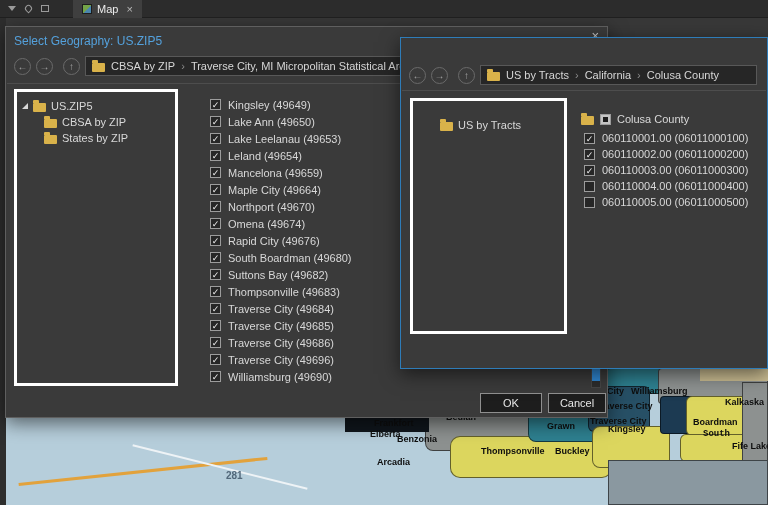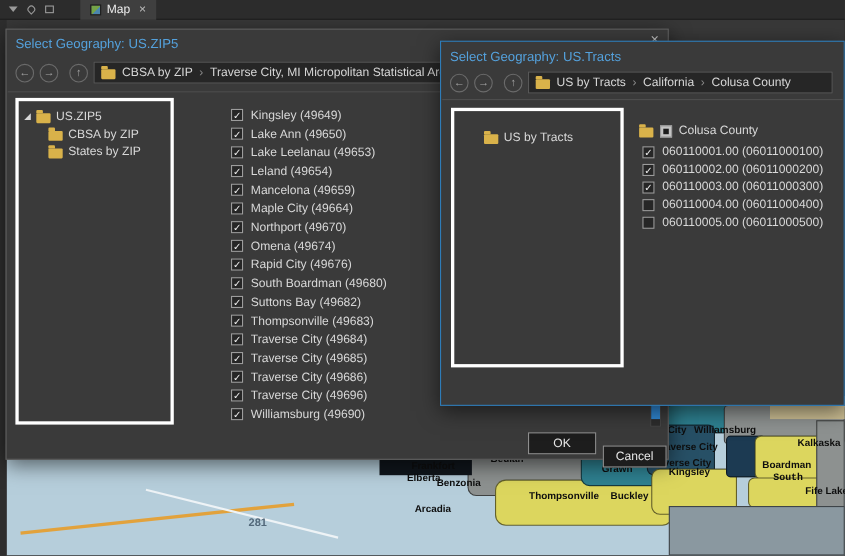--- a/index.html
+++ b/index.html
@@ -46,21 +46,21 @@
                white-space:nowrap; overflow:hidden; }
   .crumb { color:#d6d6d6; }
   .crumb-sep { color:#8c8c8c; }
   .sep-line { position:absolute; left:1px; right:1px; height:1px; background:#4d4d4d; }
 
   .folder { position:relative; width:13px; height:9px; background:#d9b24a; border-radius:1px; flex:none; margin-top:2px; }
   .folder::before { content:""; position:absolute; left:0; top:-3px; width:6px; height:3px;
                     background:#d9b24a; border-radius:1px 1px 0 0; }
 
   .white-panel { position:absolute; border:3px solid #ffffff; }
-  #dlg1 .white-panel { left:8px; top:62px; width:144px; height:297px; }
+  #dlg1 .white-panel { left:8px; top:62px; width:164px; height:297px; }
   #dlg2 .white-panel { left:9px; top:60px; width:157px; height:236px; }
   .tree { padding:6px 5px; font-size:11px; }
   #dlg2 .tree { padding-top:16px; }
   .tree-row { display:flex; align-items:center; gap:5px; height:16px; }
   .tree-row.child { margin-left:22px; }
   .caret { width:0; height:0; border-bottom:6px solid #d8d8d8; border-left:6px solid transparent; flex:none; }
 
   .check-list { position:absolute; font-size:11px; }
   #dlg1 .check-list { left:204px; top:69px; width:370px; }
   #dlg2 .check-list { left:183px; top:92px; width:180px; }
@@ -70,21 +70,21 @@
   .checkbox { width:11px; height:11px; border:1px solid #9c9c9c; background:#262626; color:#f0f0f0;
               font-size:9px; line-height:10px; text-align:center; flex:none; }
   .checkbox.indeterminate { background:#c4c4c4; position:relative; }
   .checkbox.indeterminate::after { content:""; position:absolute; inset:2px; background:#1c1c1c; }
   .check-label { color:#d8d8d8; white-space:nowrap; }
   .group-header { position:absolute; left:180px; top:75px; display:flex; align-items:center; gap:6px; font-size:11px; }
 
   .btn { position:absolute; top:366px; height:20px; background:#1d1d1d; border:1px solid #8f8f8f;
          color:#e6e6e6; font-size:11px; text-align:center; line-height:18px; }
   #ok-btn { left:474px; width:62px; }
-  #cancel-btn { left:542px; width:58px;margin-top:12px; }
+  #cancel-btn { left:542px; width:58px; }
 
   .scroll-track { position:absolute; right:6px; top:69px; width:10px; height:292px;
                   background:#2c2c2c; border:1px solid #454545; }
   .scroll-thumb { position:absolute; left:0; right:0; bottom:6px; height:22px; background:#2f86d1; }
 </style>
 </head>
 <body>
 
 <div id="screen">
 
@@ -252,23 +252,20 @@
 
     <div class="scroll-track">
       <div class="scroll-thumb"></div>
     </div>
 
     <div id="ok-btn" class="btn">OK</div>
     <div id="cancel-btn" class="btn">Cancel</div>
   </div>
 
   <div id="dlg2" class="dialog">
-    <div class="titlebar">
-      <span class="dlg-title">Select Geography: US.Tracts</span>
-    </div>
     <div class="nav-row">
       <div class="nav-btn">←</div>
       <div class="nav-btn">→</div>
       <div class="nav-btn up">↑</div>
       <div class="crumb-bar">
         <span class="folder"></span>
       <span class="crumb">US by Tracts</span>
           <span class="crumb-sep">›</span>
           <span class="crumb">California</span>
           <span class="crumb-sep">›</span>

